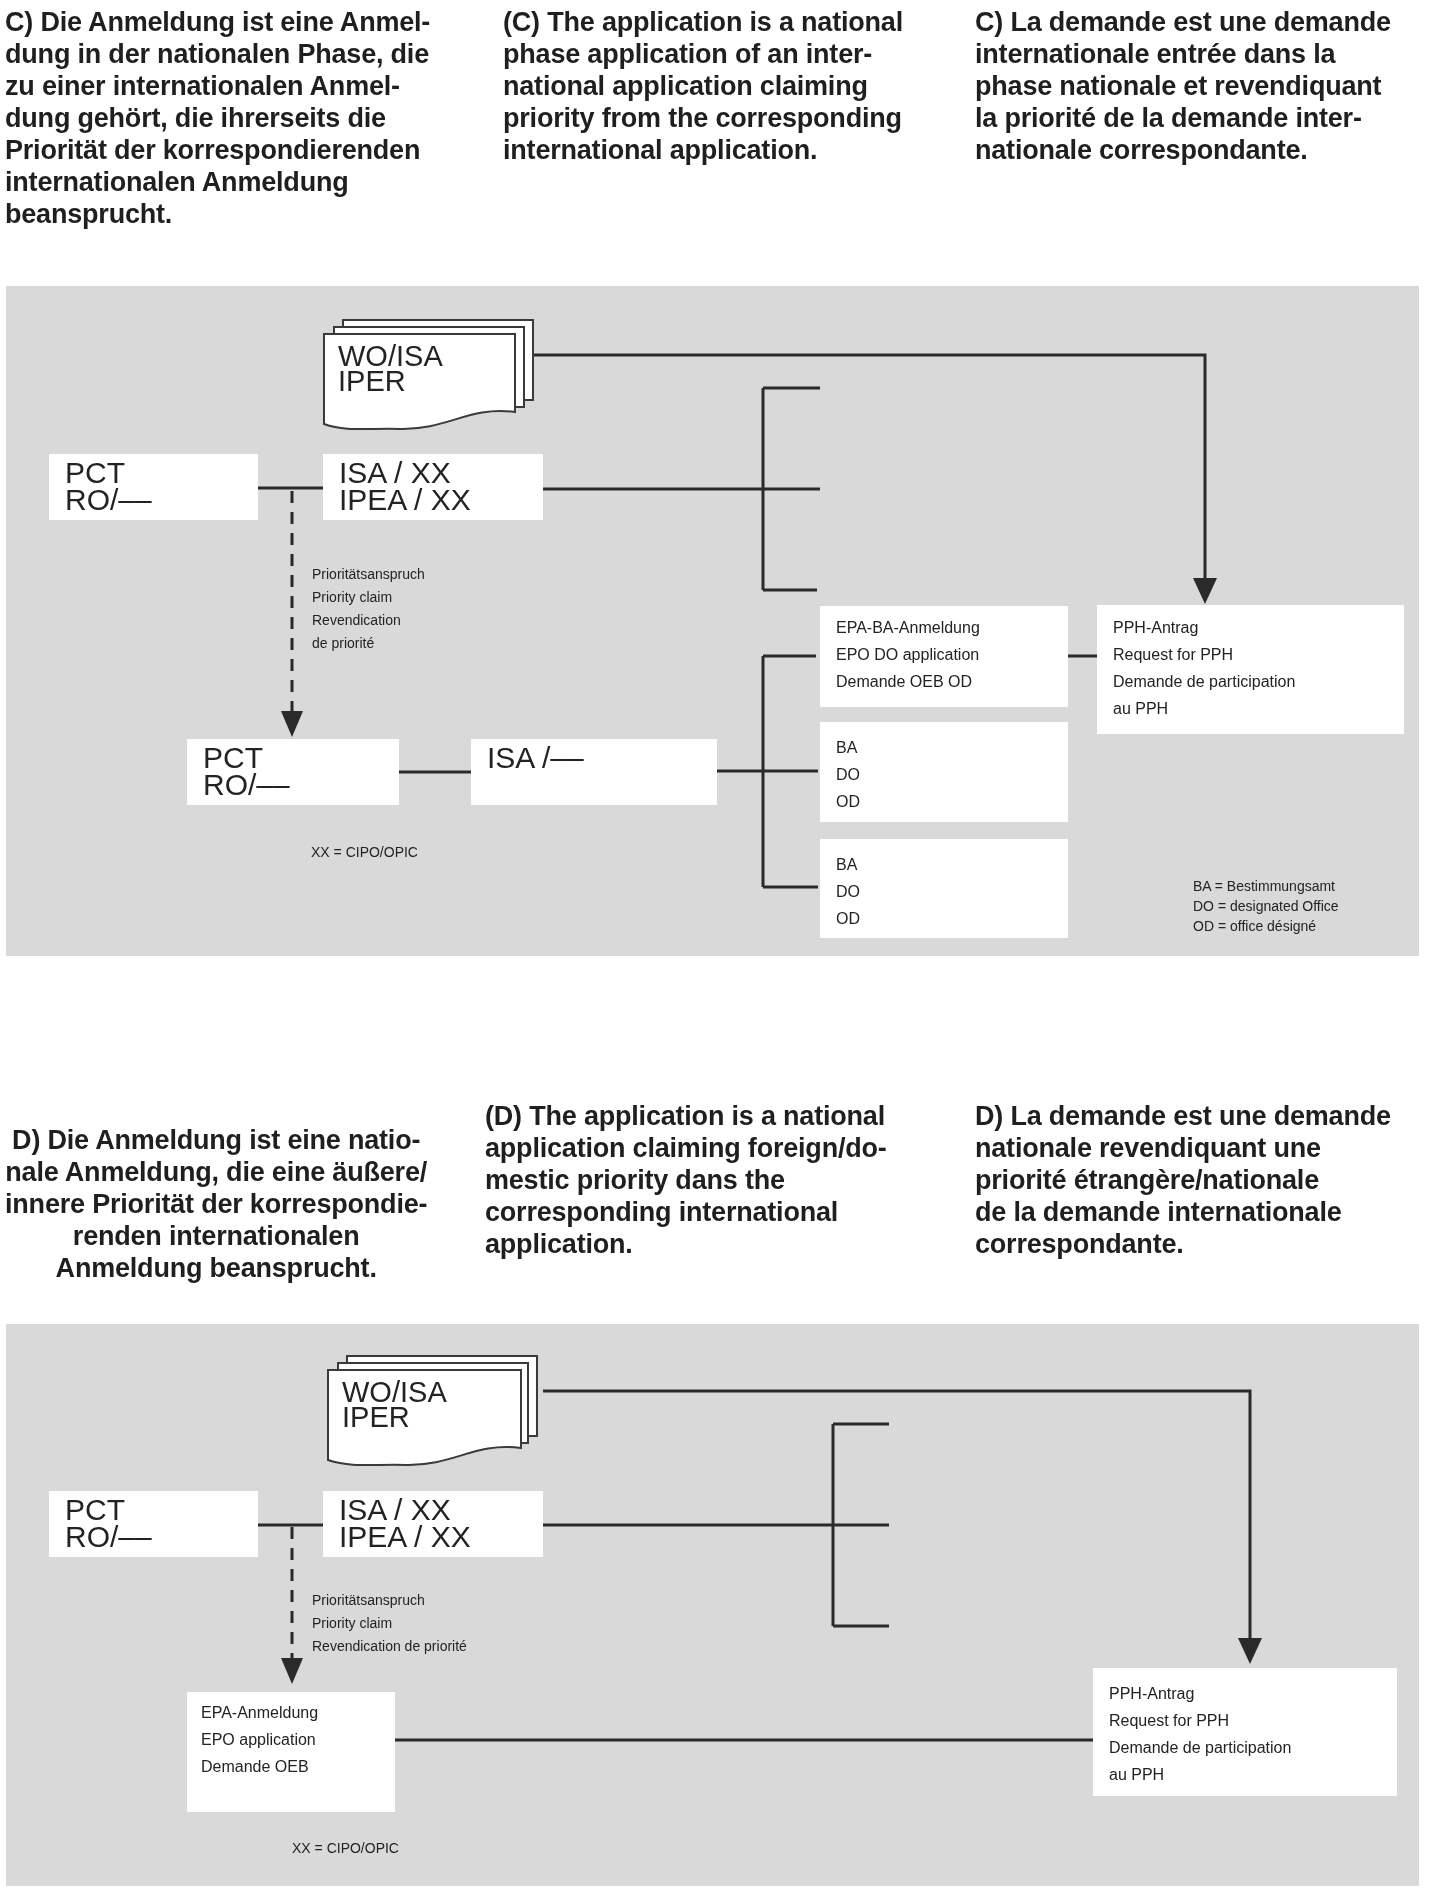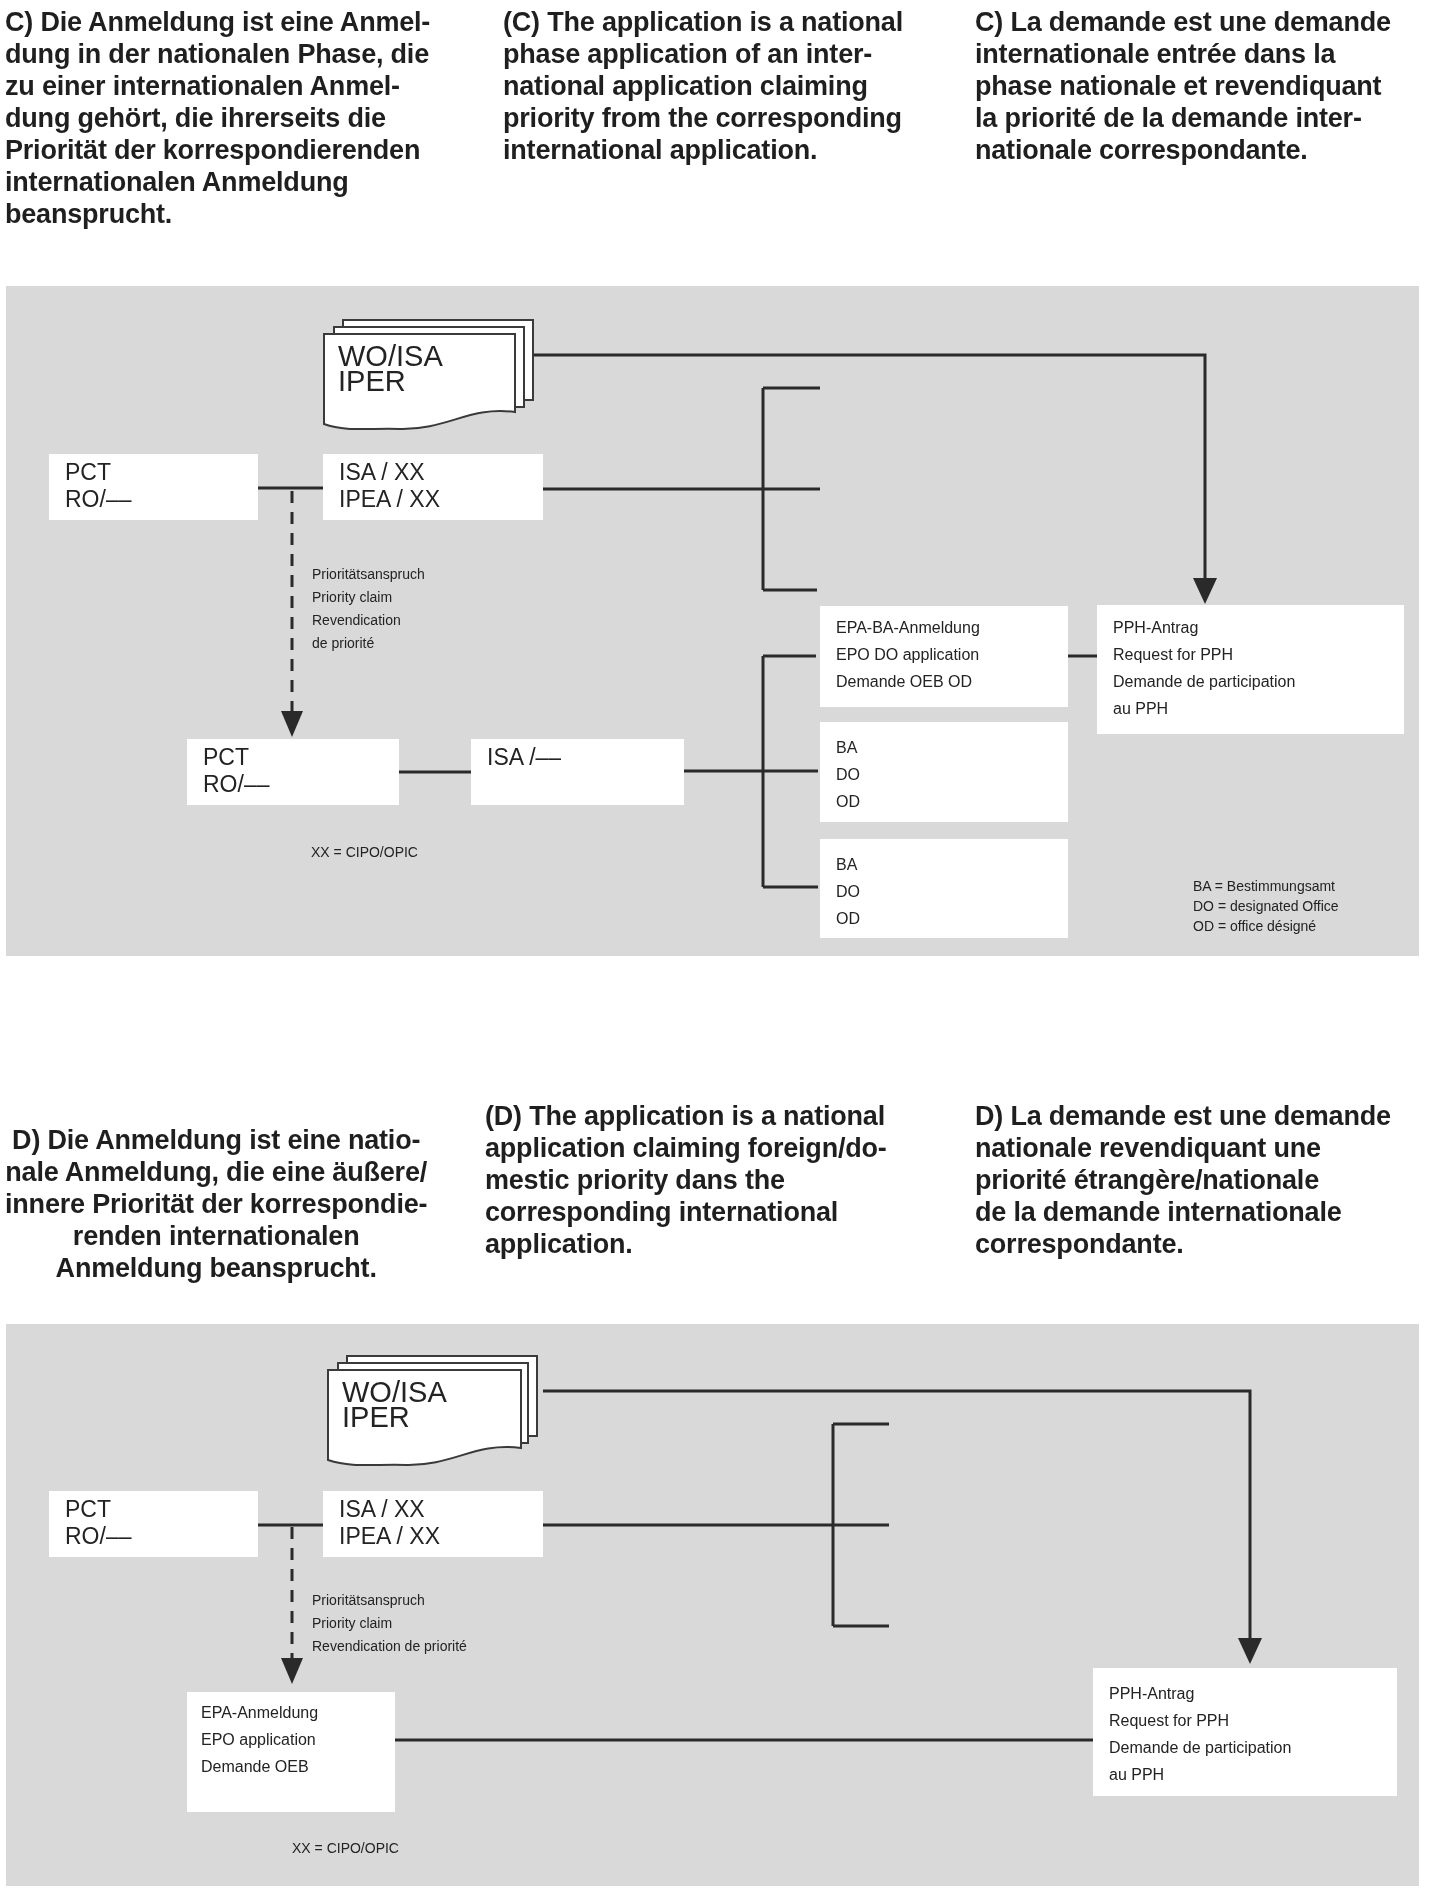--- a/index.html
+++ b/index.html
@@ -4,21 +4,21 @@
 <style>
   html,body{margin:0;padding:0;background:#fff;}
   body{width:1429px;height:1894px;position:relative;overflow:hidden;
        font-family:"Liberation Sans","DejaVu Sans",sans-serif;color:#1f1f1f;}
   .panel{position:absolute;background:#d9d9d9;z-index:0;}
   .overlay{position:absolute;left:0;top:0;z-index:1;pointer-events:none;}
   .par{position:absolute;font-weight:bold;font-size:27px;line-height:32px;
        letter-spacing:-0.2px;white-space:pre-line;z-index:2;}
   .wbox{position:absolute;background:#fff;white-space:pre-line;z-index:2;
         box-sizing:border-box;color:#232323;}
-  .boxlbl{font-size:23px;line-height:27px;padding:5px 0 0 16px;}
+  .boxlbl{font-size:30px;line-height:27px;padding:5px 0 0 16px;}
   .info{font-size:16px;line-height:27px;}
   .stacktxt{position:absolute;font-size:29px;line-height:25px;white-space:pre-line;
             z-index:2;color:#232323;}
   .lbl{position:absolute;font-size:14px;line-height:23px;white-space:pre-line;
        z-index:2;color:#232323;}
   .legend{line-height:20px;}
   svg .flow{stroke:#2a2a2a;stroke-width:3;fill:none;}
   svg .dash{stroke:#2a2a2a;stroke-width:3;fill:none;stroke-dasharray:12 9;}
   svg .sheet{fill:#ffffff;stroke:#3a3a3a;stroke-width:2;}
   svg .head{fill:#2a2a2a;stroke:none;}
@@ -106,21 +106,21 @@
 <div class="wbox boxlbl" style="left:49px;top:454px;width:209px;height:66px;">PCT
 RO/––</div>
 <div class="wbox boxlbl" style="left:323px;top:454px;width:220px;height:66px;">ISA / XX
 IPEA / XX</div>
 <div class="lbl" style="left:312px;top:563px;">Prioritätsanspruch
 Priority claim
 Revendication
 de priorité</div>
 <div class="wbox boxlbl" style="left:187px;top:739px;width:212px;height:66px;">PCT
 RO/––</div>
-<div class="wbox boxlbl" style="left:471px;top:739px;width:213px;height:66px;">ISA /––</div>
+<div class="wbox boxlbl" style="left:471px;top:739px;width:246px;height:66px;">ISA /––</div>
 <div class="wbox info" style="left:820px;top:606px;width:248px;height:101px;padding:8px 0 0 16px;">EPA-BA-Anmeldung
 EPO DO application
 Demande OEB OD</div>
 <div class="wbox info" style="left:820px;top:722px;width:248px;height:100px;padding:12px 0 0 16px;">BA
 DO
 OD</div>
 <div class="wbox info" style="left:820px;top:839px;width:248px;height:99px;padding:12px 0 0 16px;">BA
 DO
 OD</div>
 <div class="wbox info" style="left:1097px;top:605px;width:307px;height:129px;padding:9px 0 0 16px;">PPH-Antrag

